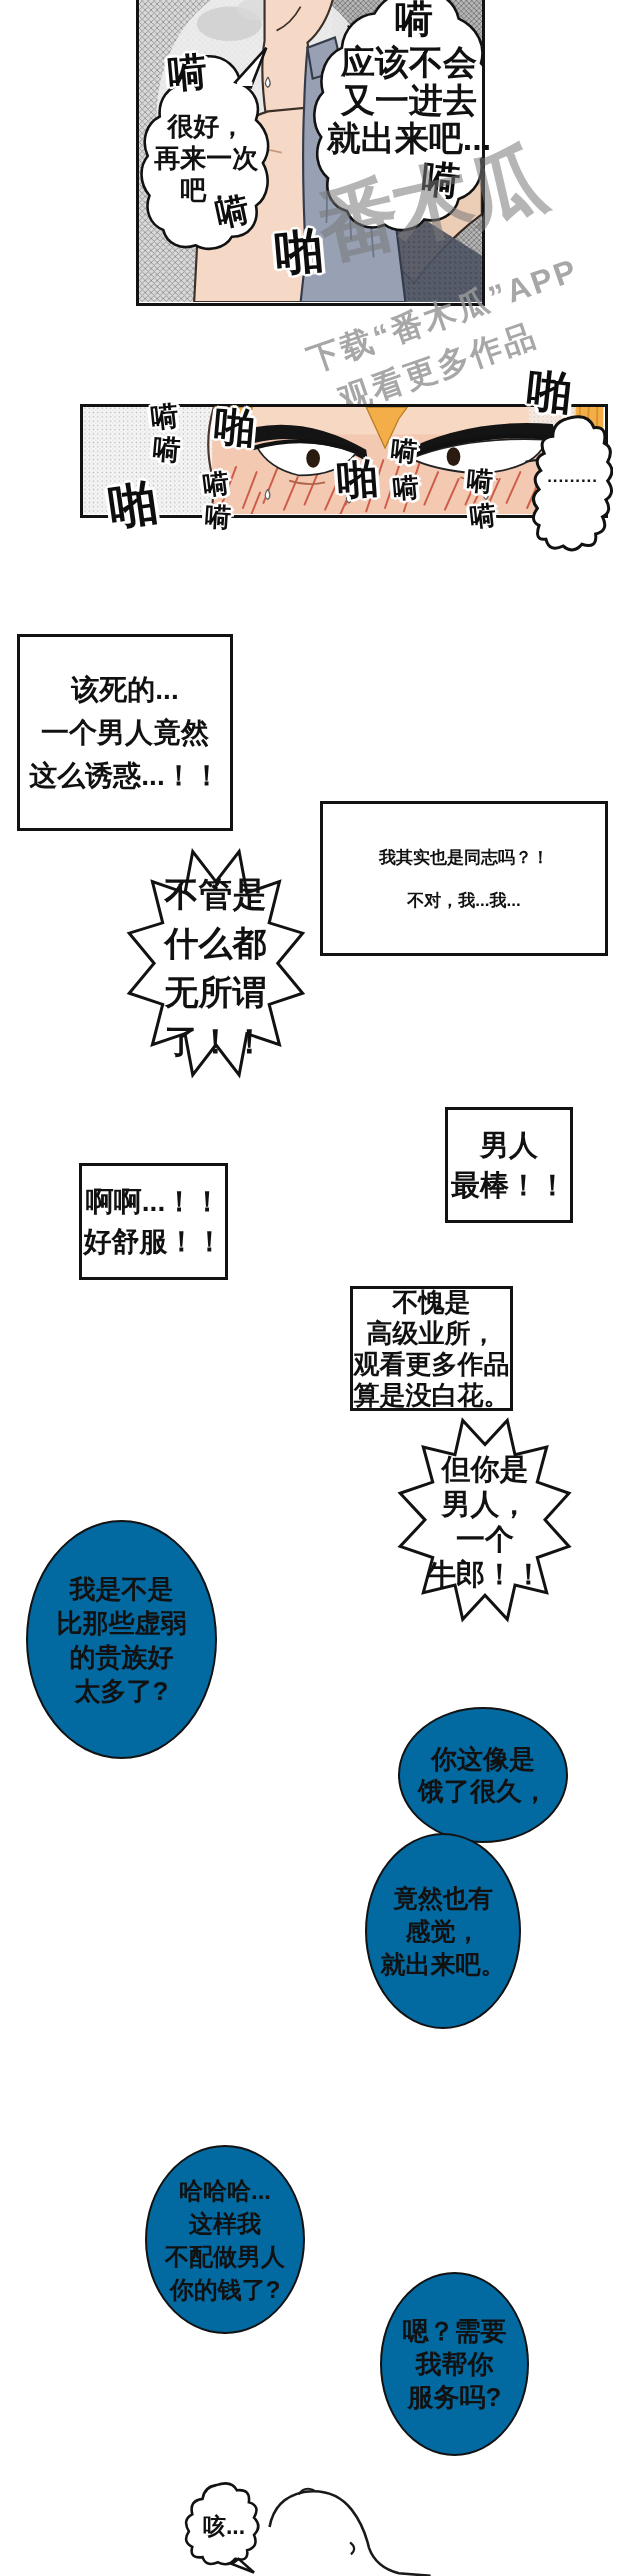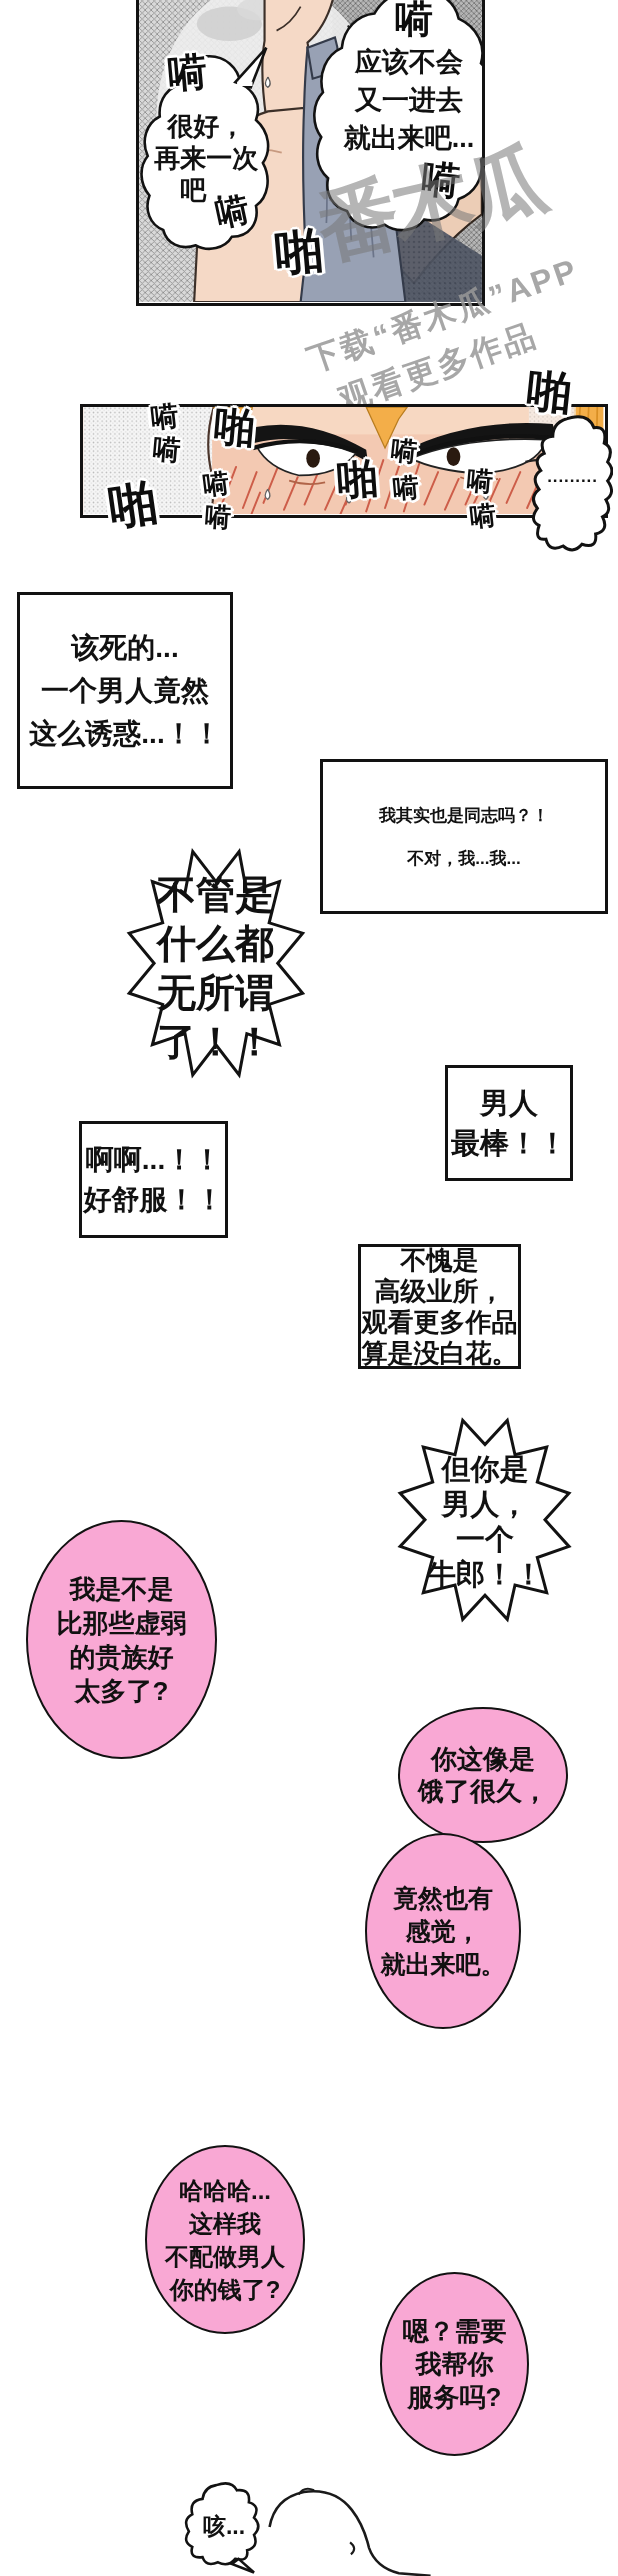--- a/index.html
+++ b/index.html
@@ -3,24 +3,24 @@
 <meta charset="utf-8">
 <style>
   html,body{margin:0;padding:0;background:#fff;}
   .page{position:relative;width:618px;height:2576px;background:#fff;overflow:hidden;
         font-family:"Liberation Sans","DejaVu Sans",sans-serif;color:#111;}
   .abs{position:absolute;}
   
   .panel{position:absolute;border:3.4px solid #121212;background:#fff;box-sizing:border-box;}
   
   .tbox{position:absolute;border:3px solid #121212;background:#fff;box-sizing:border-box;
-        display:flex;flex-direction:column;justify-content:center;align-items:center;}
+        display:flex;flex-direction:column;justify-content:center;align-items:center;margin-top:42px;}
   .tbox .ln{font-weight:700;text-align:center;white-space:nowrap;}
   
-  .ebub{position:absolute;border:2.6px solid #121212;border-radius:50%;background:#f9a8d4;box-sizing:border-box;
+  .ebub{position:absolute;border:2.6px solid #121212;border-radius:50%;background:#0369a1;box-sizing:border-box;
         display:flex;flex-direction:column;justify-content:center;align-items:center;}
   .ebub .ln{font-weight:700;text-align:center;white-space:nowrap;}
   
   .sfx{position:absolute;font-weight:900;color:#0d0d0d;white-space:nowrap;line-height:1;
        text-shadow:2.6px 0 0 #fff,-2.6px 0 0 #fff,0 2.6px 0 #fff,0 -2.6px 0 #fff,
                    1.7px 1.7px 0 #fff,-1.7px 1.7px 0 #fff,1.7px -1.7px 0 #fff,-1.7px -1.7px 0 #fff,
                    3.4px 0.9px 0 #fff,-3.4px 0.9px 0 #fff;}
   .blines{position:absolute;display:flex;flex-direction:column;align-items:center;}
   .blines .ln{font-weight:700;text-align:center;white-space:nowrap;}
   .wm{position:absolute;color:#9e9e9e;font-weight:700;white-space:nowrap;transform-origin:left center;}
@@ -83,21 +83,21 @@
     </svg>
 
     <span class="sfx" style="left:29px;top:55px;font-size:39px;transform:rotate(-5deg);">嗬</span>
     <div class="blines" style="left:5.2px;top:112px;width:124px;font-size:26px;line-height:32px;">
       <div class="ln">很好，</div>
       <div class="ln">再来一次</div>
       <div class="ln">吧，</div>
     </div>
     <span class="sfx" style="left:77px;top:197px;font-size:33px;transform:rotate(-12deg);text-shadow:none;">嗬</span>
     <span class="sfx" style="left:256px;top:1.7px;font-size:38px;text-shadow:none;">嗬</span>
-    <div class="blines" style="left:196px;top:45px;width:148px;font-size:27px;line-height:38px;">
+    <div class="blines" style="left:196px;top:45px;width:148px;font-size:34px;line-height:38px;">
       <div class="ln">应该不会</div>
       <div class="ln">又一进去</div>
       <div class="ln">就出来吧...</div>
     </div>
     <span class="sfx" style="left:283px;top:163px;font-size:38px;transform:rotate(6deg);text-shadow:none;">嗬</span>
     <span class="sfx" style="left:136px;top:230px;font-size:48px;transform:rotate(-5deg);">啪</span>
   </div>
 
   <div class="wm" style="left:319px;top:176px;font-size:81px;letter-spacing:-5.2px;color:rgba(120,120,120,0.55);transform:rotate(-13deg);">番木瓜</div>
   <div class="wm" style="left:309px;top:340px;font-size:32px;letter-spacing:2.6px;color:rgba(152,152,152,0.85);transform:rotate(-19deg);">下载“番木瓜”APP</div>
@@ -194,39 +194,39 @@
 
   <div class="tbox" style="left:320px;top:759px;width:288px;height:155px;font-size:17px;line-height:43px;">
     <div class="ln">我其实也是同志吗？！</div>
     <div class="ln">不对，我...我...</div>
   </div>
 
   <div class="abs" style="left:123px;top:843px;width:185px;height:249px;">
     <svg width="185" height="249" viewBox="0 0 215 290">
       <path d="M180,140 L209,175 L170,188 L182,235 L144,222 L135,270 L108,235 L81,270 L72,222 L34,235 L46,188 L7,175 L36,140 L7,105 L46,93 L34,45 L72,58 L81,10 L108,45 L135,10 L144,58 L182,45 L170,93 L209,105 Z" fill="#fff" stroke="#121212" stroke-width="3.5" stroke-linejoin="miter"></path>
     </svg>
-    <div class="burst-text" style="left:0;top:0;width:185px;height:249px;font-size:39px;line-height:49px;">
+    <div class="burst-text" style="left:0;top:0;width:185px;height:249px;font-size:34px;line-height:49px;">
       <div class="ln">不管是</div>
       <div class="ln">什么都</div>
       <div class="ln">无所谓</div>
       <div class="ln">了！！</div>
     </div>
   </div>
 
   <div class="tbox" style="left:445px;top:1065px;width:128px;height:116px;font-size:29px;line-height:40px;">
     <div class="ln">男人</div>
     <div class="ln">最棒！！</div>
   </div>
 
   <div class="tbox" style="left:79px;top:1121px;width:149px;height:117px;font-size:28px;line-height:40px;">
     <div class="ln">啊啊...！！</div>
     <div class="ln">好舒服！！</div>
   </div>
 
-  <div class="tbox" style="left:358px;top:1244px;width:163px;height:125px;font-size:26px;line-height:31px;">
+  <div class="tbox" style="left:350px;top:1244px;width:163px;height:125px;font-size:26px;line-height:31px;">
     <div class="ln">不愧是</div>
     <div class="ln">高级业所，</div>
     <div class="ln">观看更多作品</div>
     <div class="ln">算是没白花。</div>
   </div>
 
   <div class="abs" style="left:395px;top:1417px;width:180px;height:210px;">
     <svg width="180" height="210" viewBox="0 0 210 245">
       <path d="M175,120 L203,151 L166,164 L177,205 L140,196 L131,236 L105,208 L79,236 L70,196 L33,205 L44,164 L6,151 L35,120 L6,89 L44,76 L33,35 L70,44 L79,4 L105,32 L131,4 L140,44 L177,35 L166,76 L203,89 Z" fill="#fff" stroke="#121212" stroke-width="3.5" stroke-linejoin="miter"></path>
     </svg>

